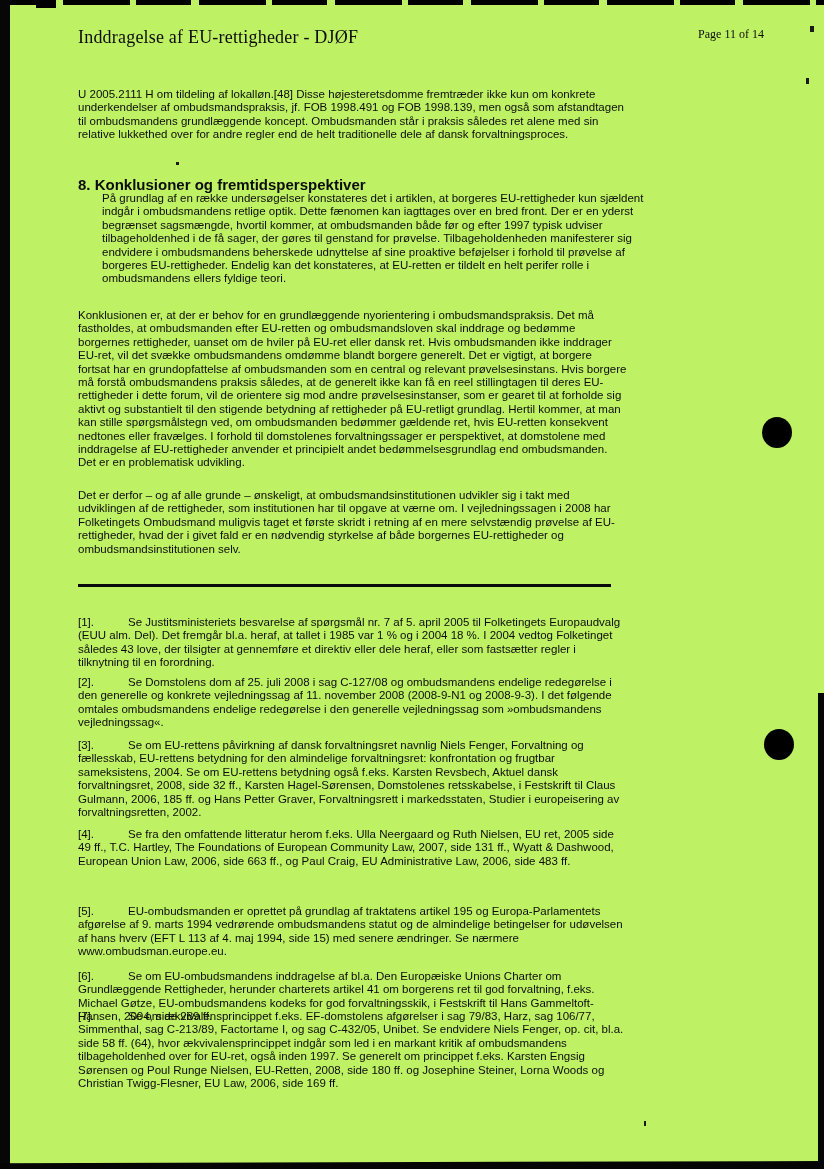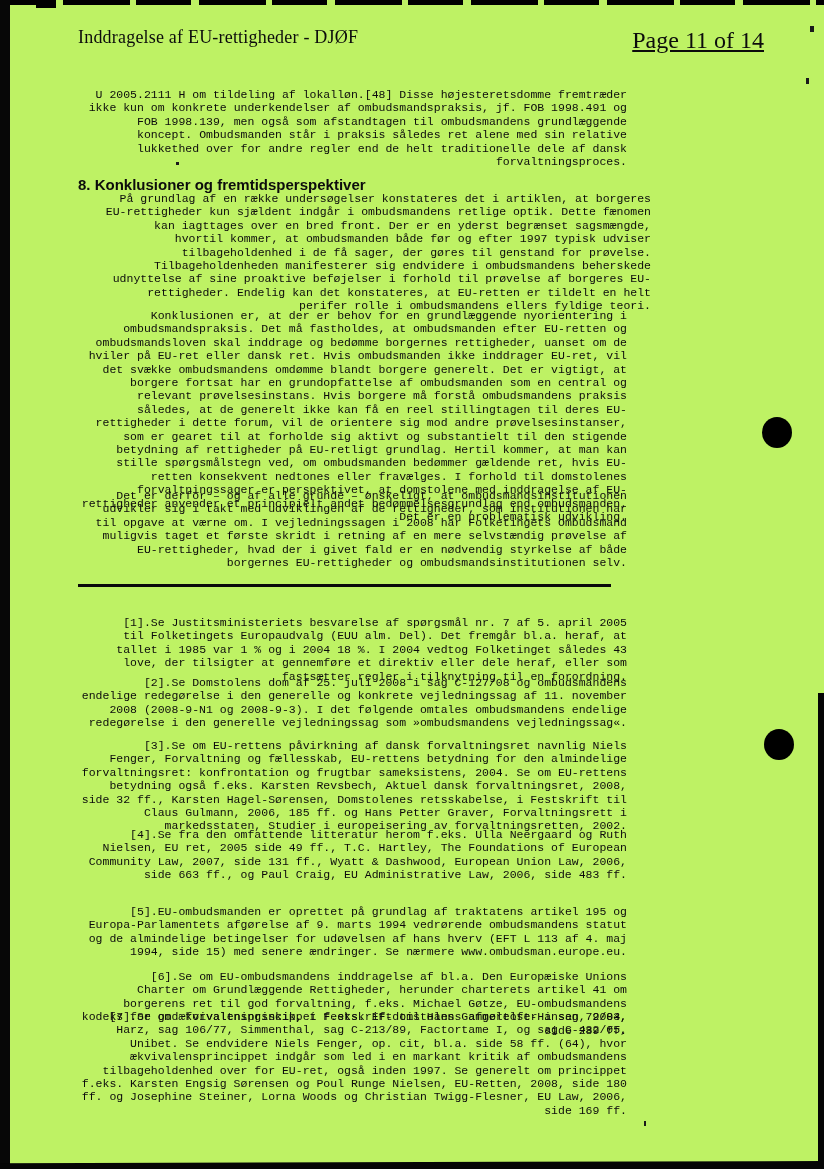--- a/index.html
+++ b/index.html
@@ -33,27 +33,27 @@
   .speck-d { left:644px; top:1121px; width:2px; height:5px; }
   
   .hdr-title {
     position:absolute; top:27px; left:78px;
     font-family:"Liberation Serif", serif;
     font-size:18px; letter-spacing:0.2px; white-space:nowrap;
   }
   .hdr-page {
     position:absolute; top:27px; right:60px;
     font-family:"Liberation Serif", serif;
-    font-size:24px; white-space:nowrap;text-decoration:underline;
+    font-size:12px; white-space:nowrap;
   }
   
   .para, .fn {
     position:absolute; left:78px; width:549px;
     font-size:11.5px; line-height:13.4px;
-    margin:0; text-align:right;font-family:Liberation Mono, monospace;
+    margin:0; text-align:left;
   }
   .heading {
     position:absolute; left:78px; width:549px;
     font-size:15px; font-weight:bold; margin:0;
   }
   .p1 { top:88px; }
   .heading { top:176px; }
   .p2 { top:192px;margin-left:24px; }
   .p3 { top:309px; }
   .p4 { top:489px; }

